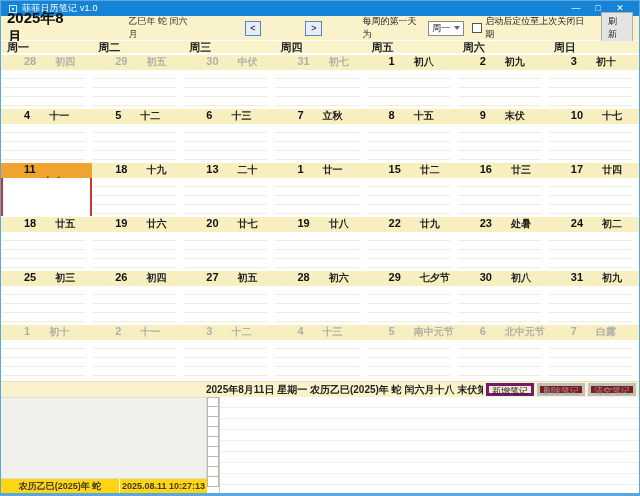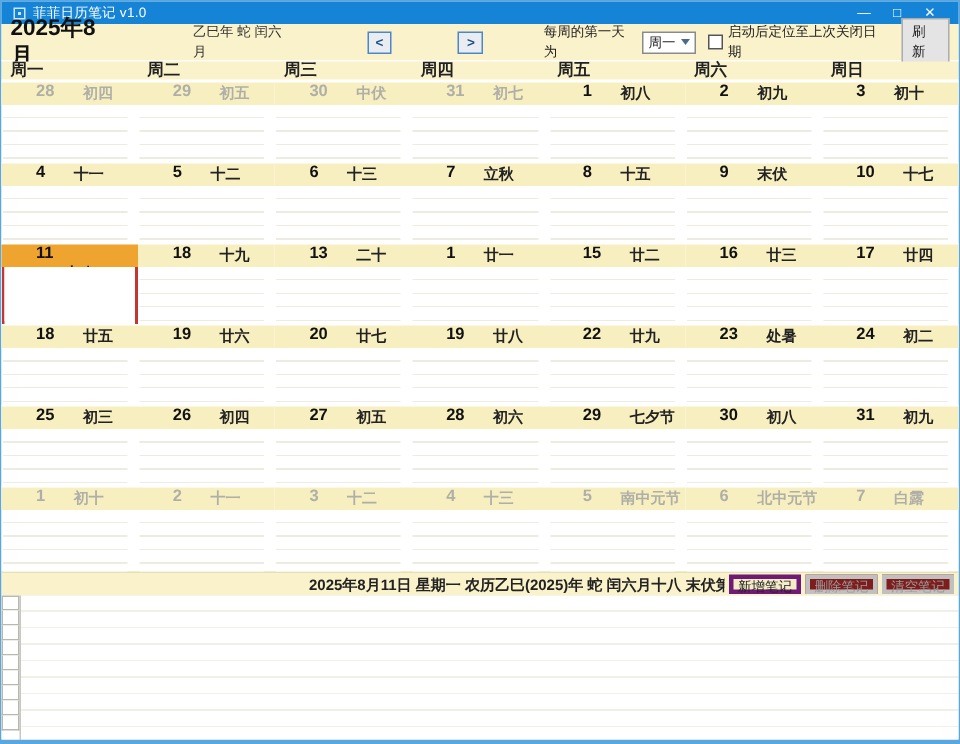--- a/index.html
+++ b/index.html
@@ -471,20 +471,27 @@
     <div class="nh-spacer"></div>
     <div class="nh-text">2025年8月11日 星期一 农历乙巳(2025)年 蛇 闰六月十八 末伏第三天</div>
     <div class="nh-buttons">
         <div class="nbtn">新增笔记</div>
         <div class="nbtn disabled">删除笔记</div>
         <div class="nbtn disabled">清空笔记</div>
       </div>
   </div>
 
   <div class="bottom">
+    <div class="left-col">
+      <div class="gray-panel"></div>
+      <div class="statusbar">
+        <div class="status-seg seg1">农历乙巳(2025)年 蛇</div>
+        <div class="status-seg seg2">2025.08.11 10:27:13</div>
+      </div>
+    </div>
     <div class="gutter">
         <div class="slot"></div>
         <div class="slot"></div>
         <div class="slot"></div>
         <div class="slot"></div>
         <div class="slot"></div>
         <div class="slot"></div>
         <div class="slot"></div>
         <div class="slot"></div>
         <div class="slot"></div>

